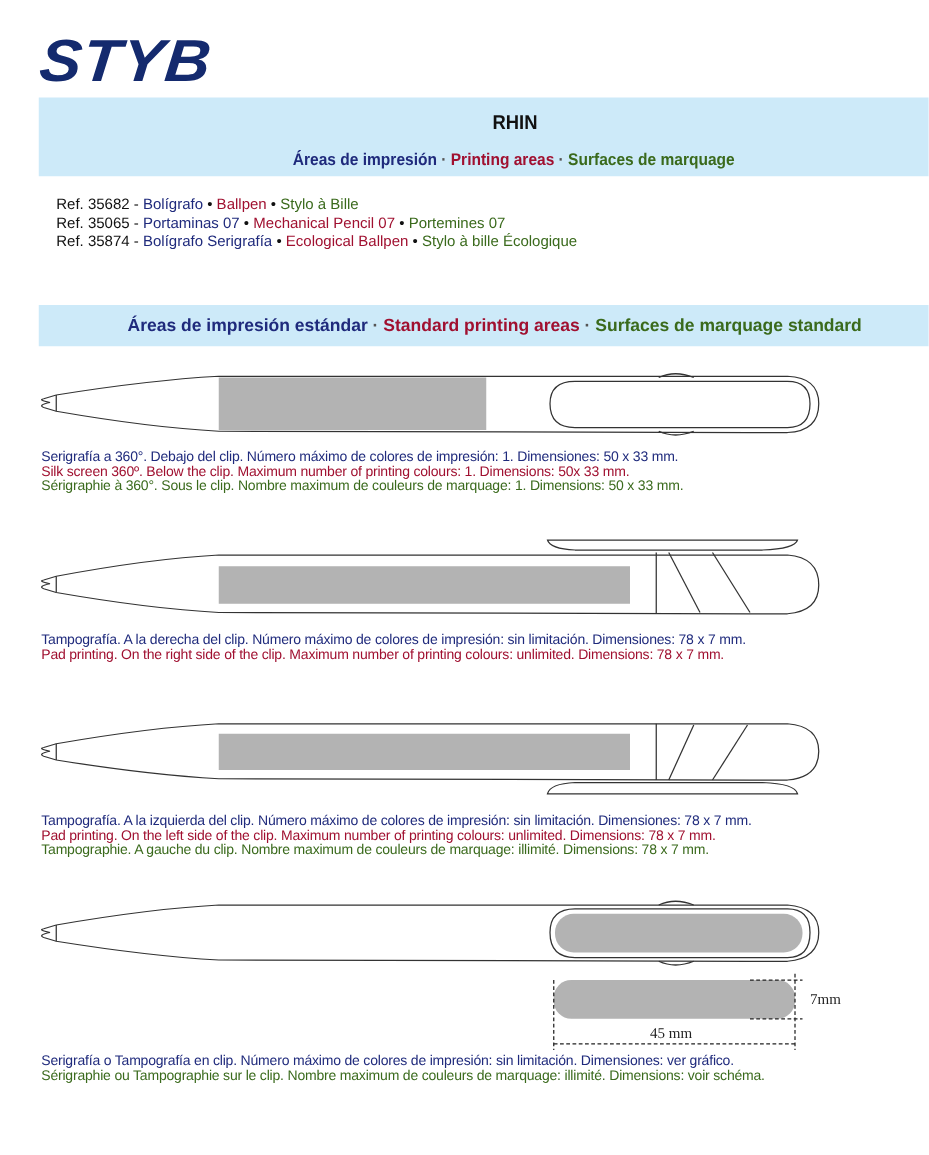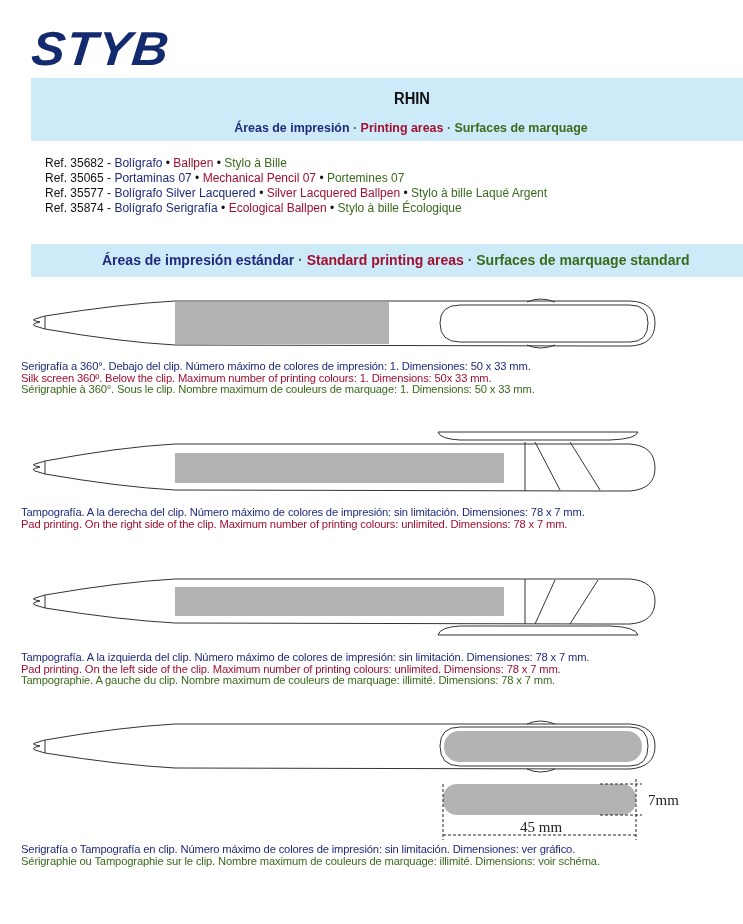--- a/index.html
+++ b/index.html
@@ -10,43 +10,42 @@
   .title { left:31px; top:90px; width:762px; text-align:center; font-weight:bold; font-size:16px; color:#111; transform:scaleX(0.92); transform-origin:center; }
   .sub { left:31px; top:120px; width:760px; text-align:center; font-weight:bold; font-size:13.5px; transform:scaleX(0.92); transform-origin:center; white-space:nowrap; }
   .blue { color:#1f2a7c; }
   .red { color:#a01030; }
   .green { color:#3a6a1c; }
   .dot { color:#555; }
   .refs { left:33px; top:156px; font-size:12px; line-height:15px; white-space:nowrap;margin-left:12px; }
   .refs .k { color:#111; }
   .band2 { left:31px; top:244px; width:712px; height:33px; background:#cdeaf9; }
   .sub2 { left:102px; top:252px; font-weight:bold; font-size:14px; white-space:nowrap; }
-  .desc { left:21px; font-size:11.2px; line-height:11.5px; white-space:nowrap; letter-spacing:-0.15px; }
+  .desc { left:33px; font-size:11.2px; line-height:11.5px; white-space:nowrap; letter-spacing:-0.15px; }
   svg.pen { position:absolute; left:0; }
-  .dim { font-family:"Liberation Serif", serif; font-size:15px; color:#222; }
+  .dim { font-family:"Liberation Serif", serif; font-size:12px; color:#222; }
 </style>
 </head>
 <body>
 
 <div class="abs logo">STYB</div>
 
 <div class="abs band1"></div>
 <div class="abs title">RHIN</div>
 <div class="abs sub">
   <span class="blue">Áreas de impresión</span>
   <span class="dot"> · </span>
   <span class="red">Printing areas</span>
   <span class="dot"> · </span>
   <span class="green">Surfaces de marquage</span>
 </div>
 
 <div class="abs refs">
   <div><span class="k">Ref. 35682 - </span><span class="blue">Bolígrafo</span><span class="k"> <span>•</span> </span><span class="red">Ballpen</span><span class="k"> <span>•</span> </span><span class="green">Stylo à Bille</span></div>
   <div><span class="k">Ref. 35065 - </span><span class="blue">Portaminas 07</span><span class="k"> <span>•</span> </span><span class="red">Mechanical Pencil 07</span><span class="k"> <span>•</span> </span><span class="green">Portemines 07</span></div>
-  <div><span class="k">Ref. 35577 - </span><span class="blue">Bolígrafo Silver Lacquered</span><span class="k"> <span>•</span> </span><span class="red">Silver Lacquered Ballpen</span><span class="k"> <span>•</span> </span><span class="green">Stylo à bille Laqué Argent</span></div>
   <div><span class="k">Ref. 35874 - </span><span class="blue">Bolígrafo Serigrafía</span><span class="k"> <span>•</span> </span><span class="red">Ecological Ballpen</span><span class="k"> <span>•</span> </span><span class="green">Stylo à bille Écologique</span></div>
 </div>
 
 <div class="abs band2"></div>
 <div class="abs sub2">
   <span class="blue">Áreas de impresión estándar</span>
   <span class="dot"> · </span>
   <span class="red">Standard printing areas</span>
   <span class="dot"> · </span>
   <span class="green">Surfaces de marquage standard</span>

